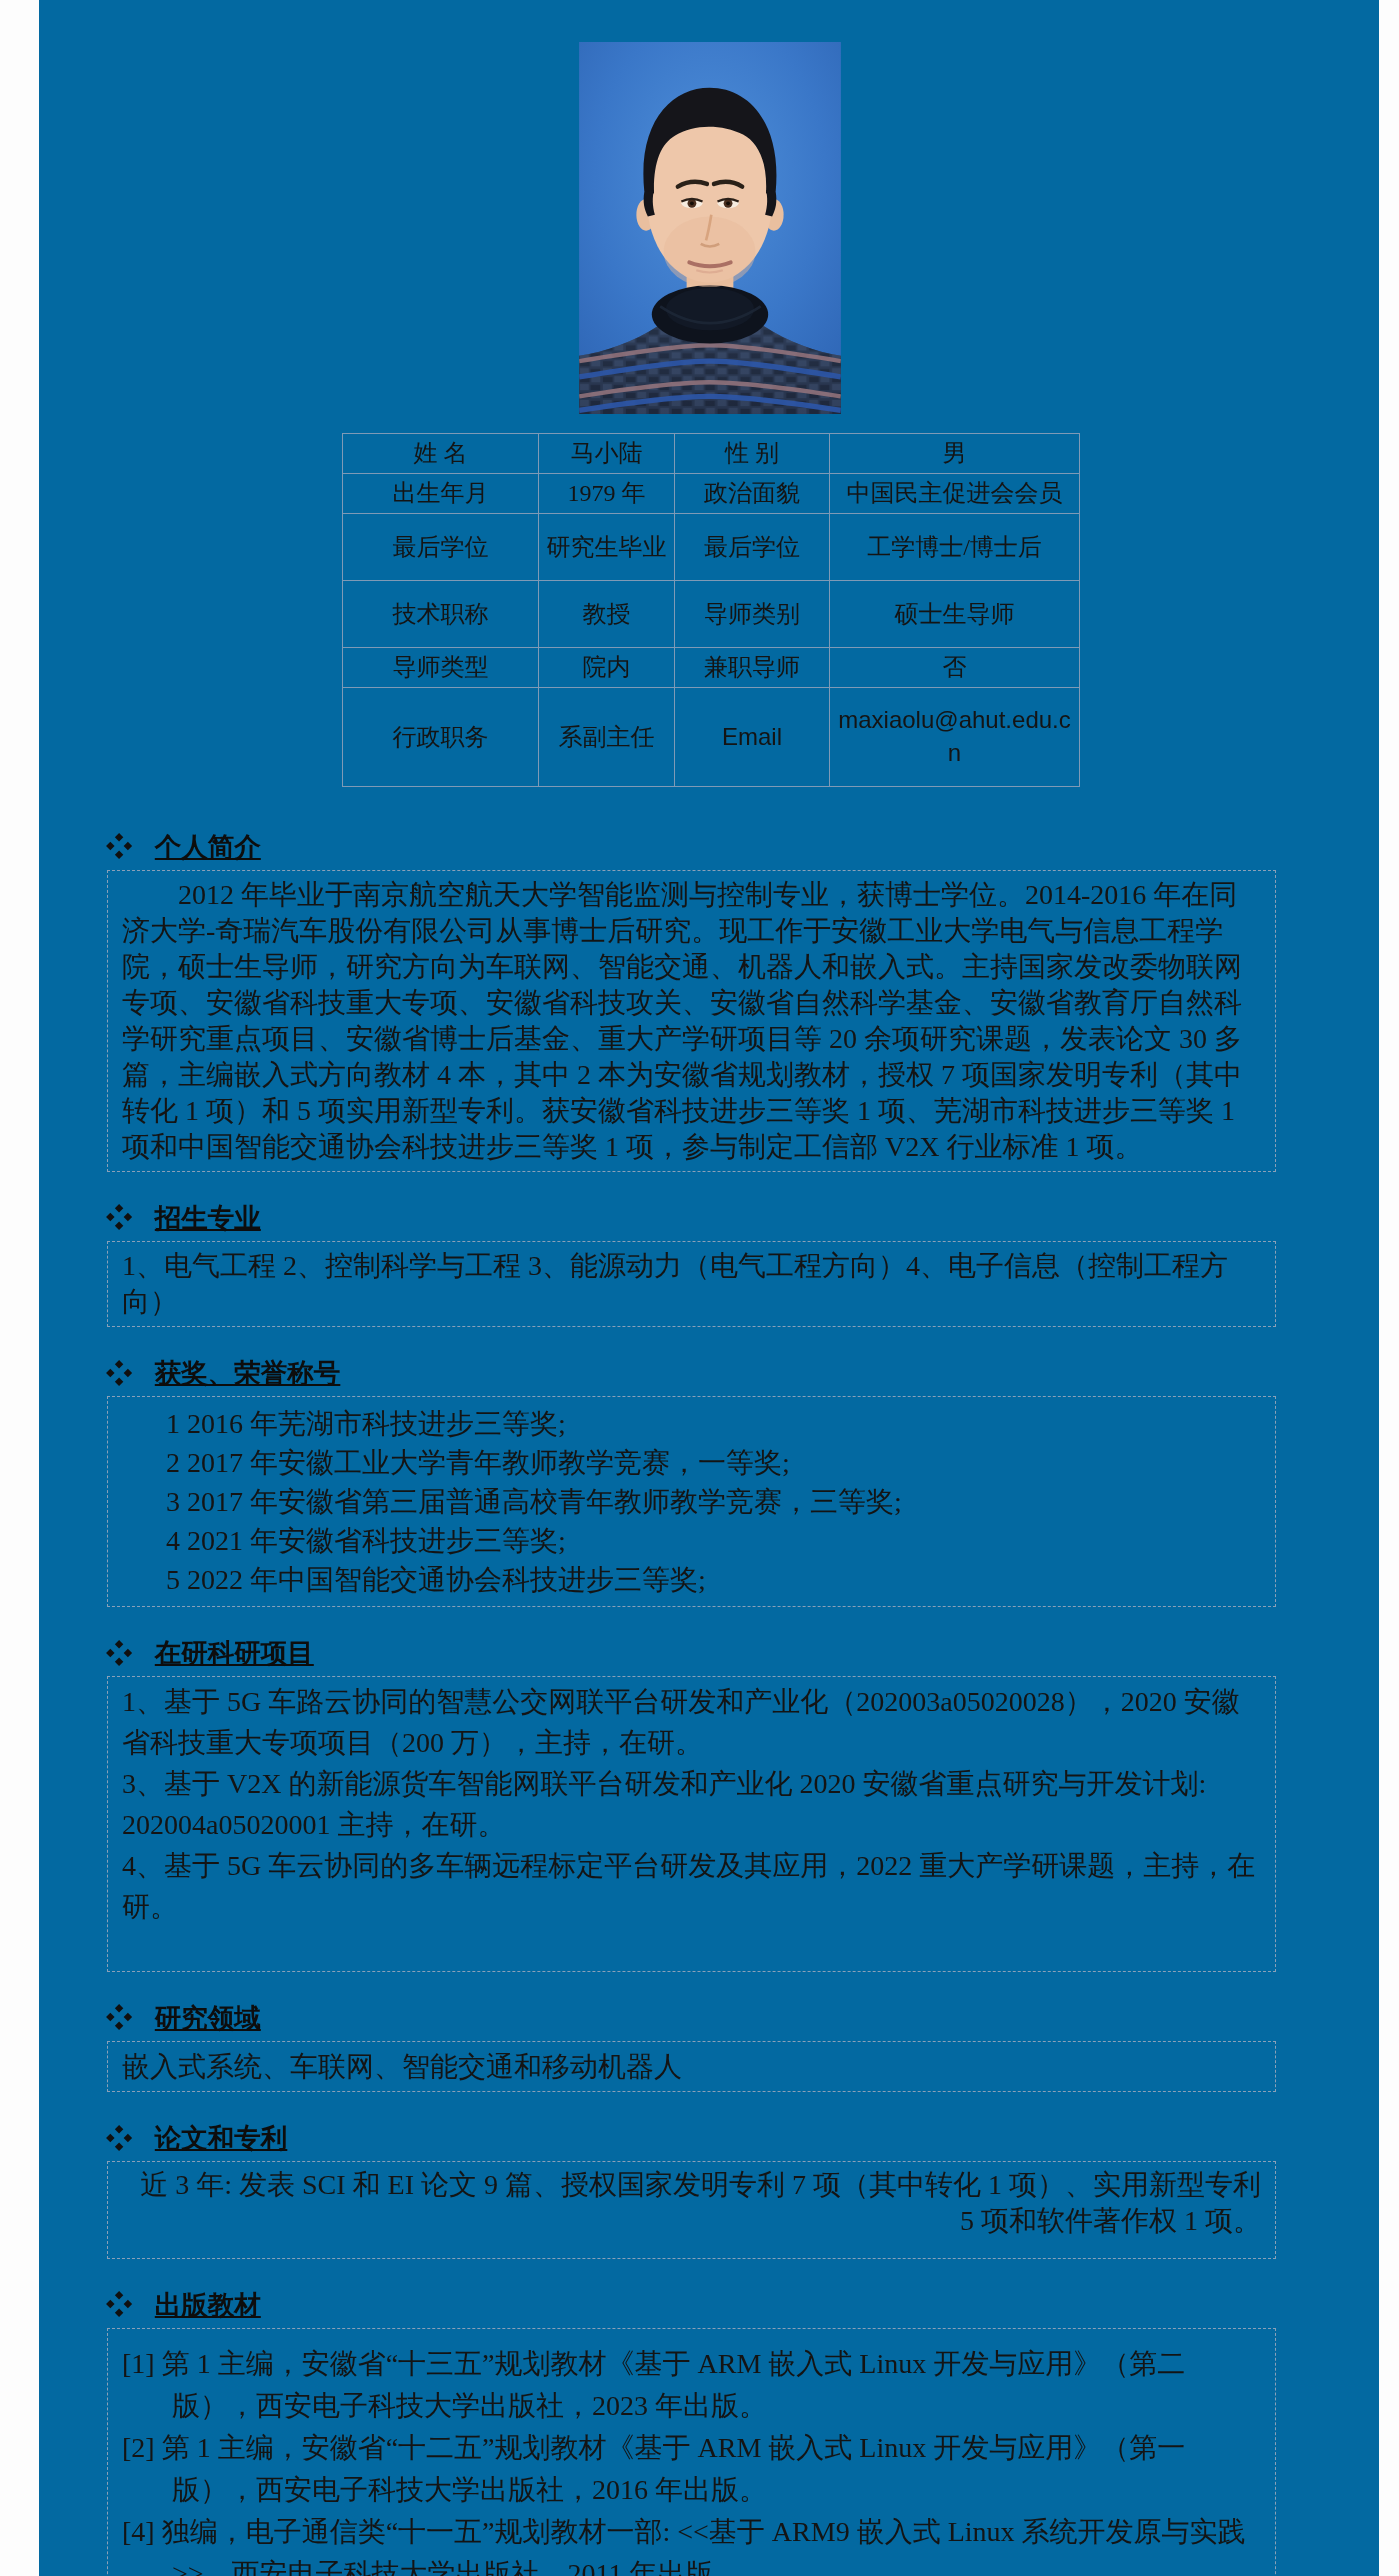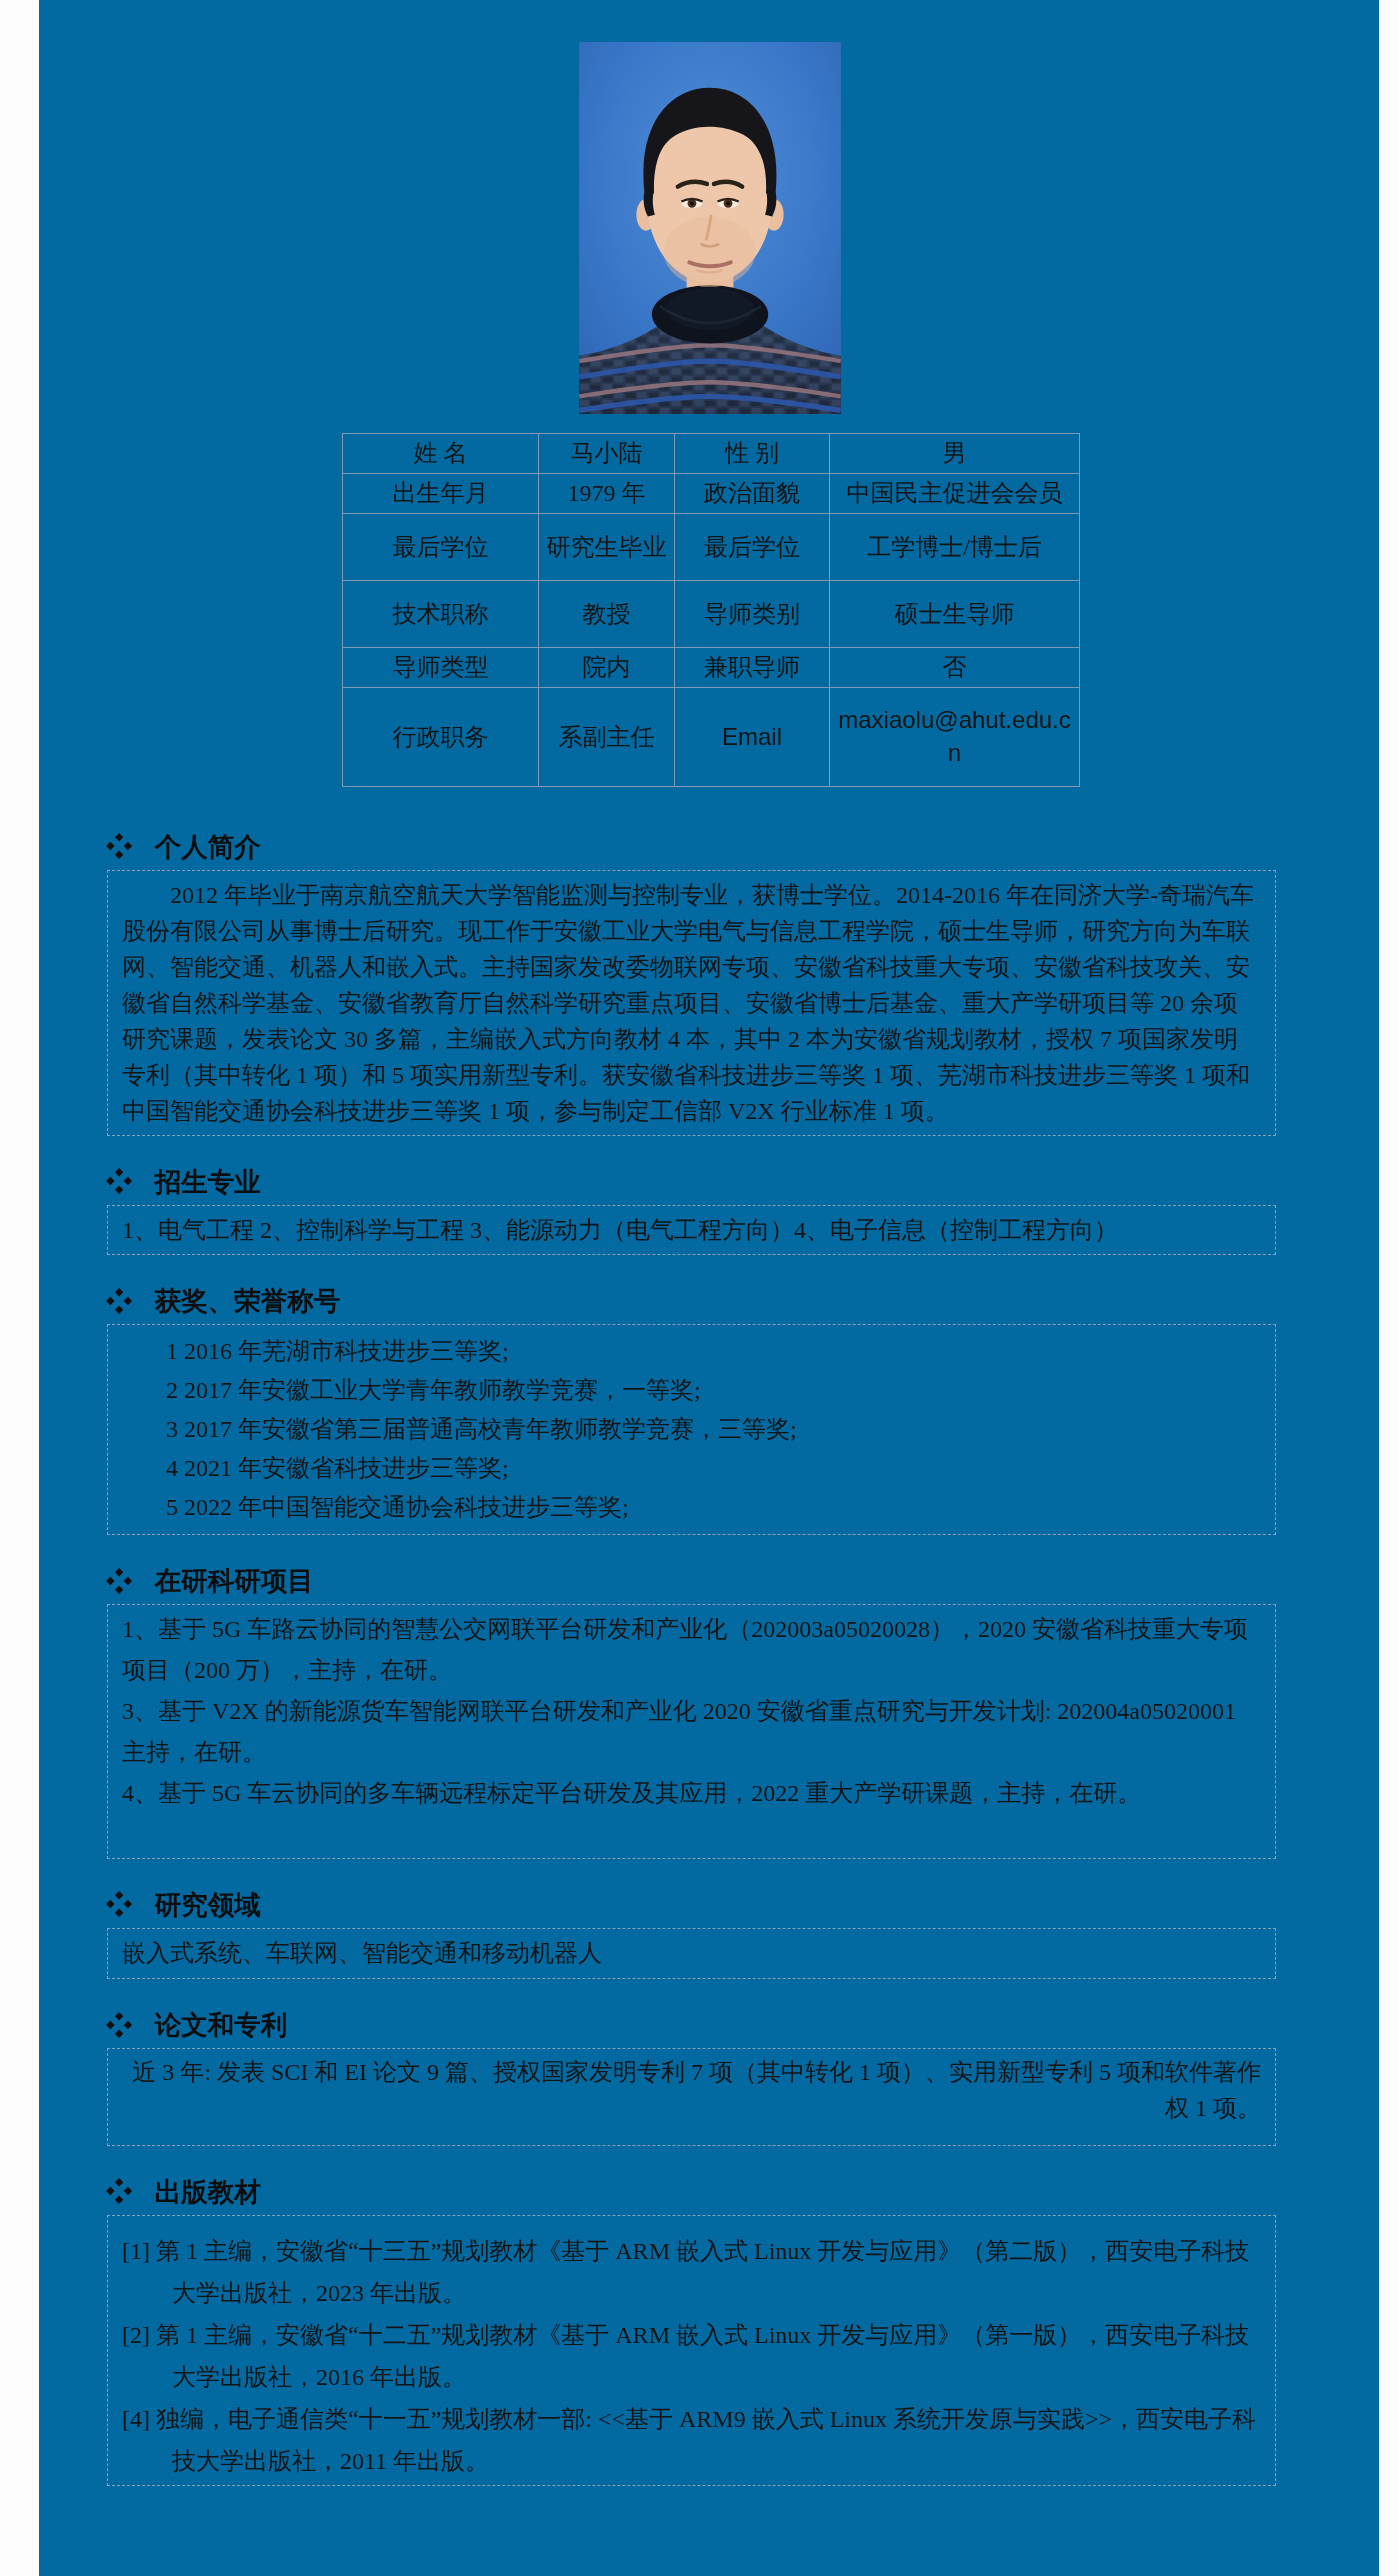--- a/index.html
+++ b/index.html
@@ -30,35 +30,35 @@
     font-family:"Liberation Sans","DejaVu Sans",sans-serif;
     font-size:23px;line-height:1.35;word-break:break-all;text-align:center;padding:1.8px 7px;
   }
   
   .sections{margin:0 103px 0 68px;}
   .section{margin-top:30px;}
   .section.first{margin-top:44px;}
   .sec-head{
     display:flex;align-items:center;
     font-weight:bold;font-size:26.5px;line-height:32px;
-    margin:0 0 7px 1.8px;color:#0d0d0d;
+    margin:0 0 7px 1.8px;color:#0d0d0d;text-decoration:underline;
   }
   .bullet{
     position:relative;display:inline-block;
     width:21px;height:21px;margin-right:25px;flex:0 0 auto;
   }
   .bullet::before{
     content:"";position:absolute;left:7px;top:7px;width:6.2px;height:6.2px;
     background:transparent;transform:rotate(45deg);
     box-shadow:6.2px 6.2px 0 #101010,-6.2px -6.2px 0 #101010,6.2px -6.2px 0 #101010,-6.2px 6.2px 0 #101010;
   }
   .sec-box{
     border:1.8px dashed #8aa0b8;
     padding:6.2px 14px;
-    font-size:24px;line-height:36px;
+    font-size:28px;line-height:36px;
   }
   .box-intro p{margin:0;text-indent:2em;}
   .box-awards{padding:7px 14px;}
   .box-awards .award-line{padding-left:44px;line-height:39px;}
   .box-projects{line-height:41px;padding-top:3.5px;padding-bottom:44px;}
   .box-projects .project-line{margin:0;}
   .box-fields{line-height:37px;}
   .box-papers{padding-top:4.4px;padding-bottom:19.4px;text-align:right;}
   .box-books{padding-top:14px;padding-bottom:3.5px;}
   .box-books .book-item{padding-left:50px;text-indent:-50px;line-height:42px;}

